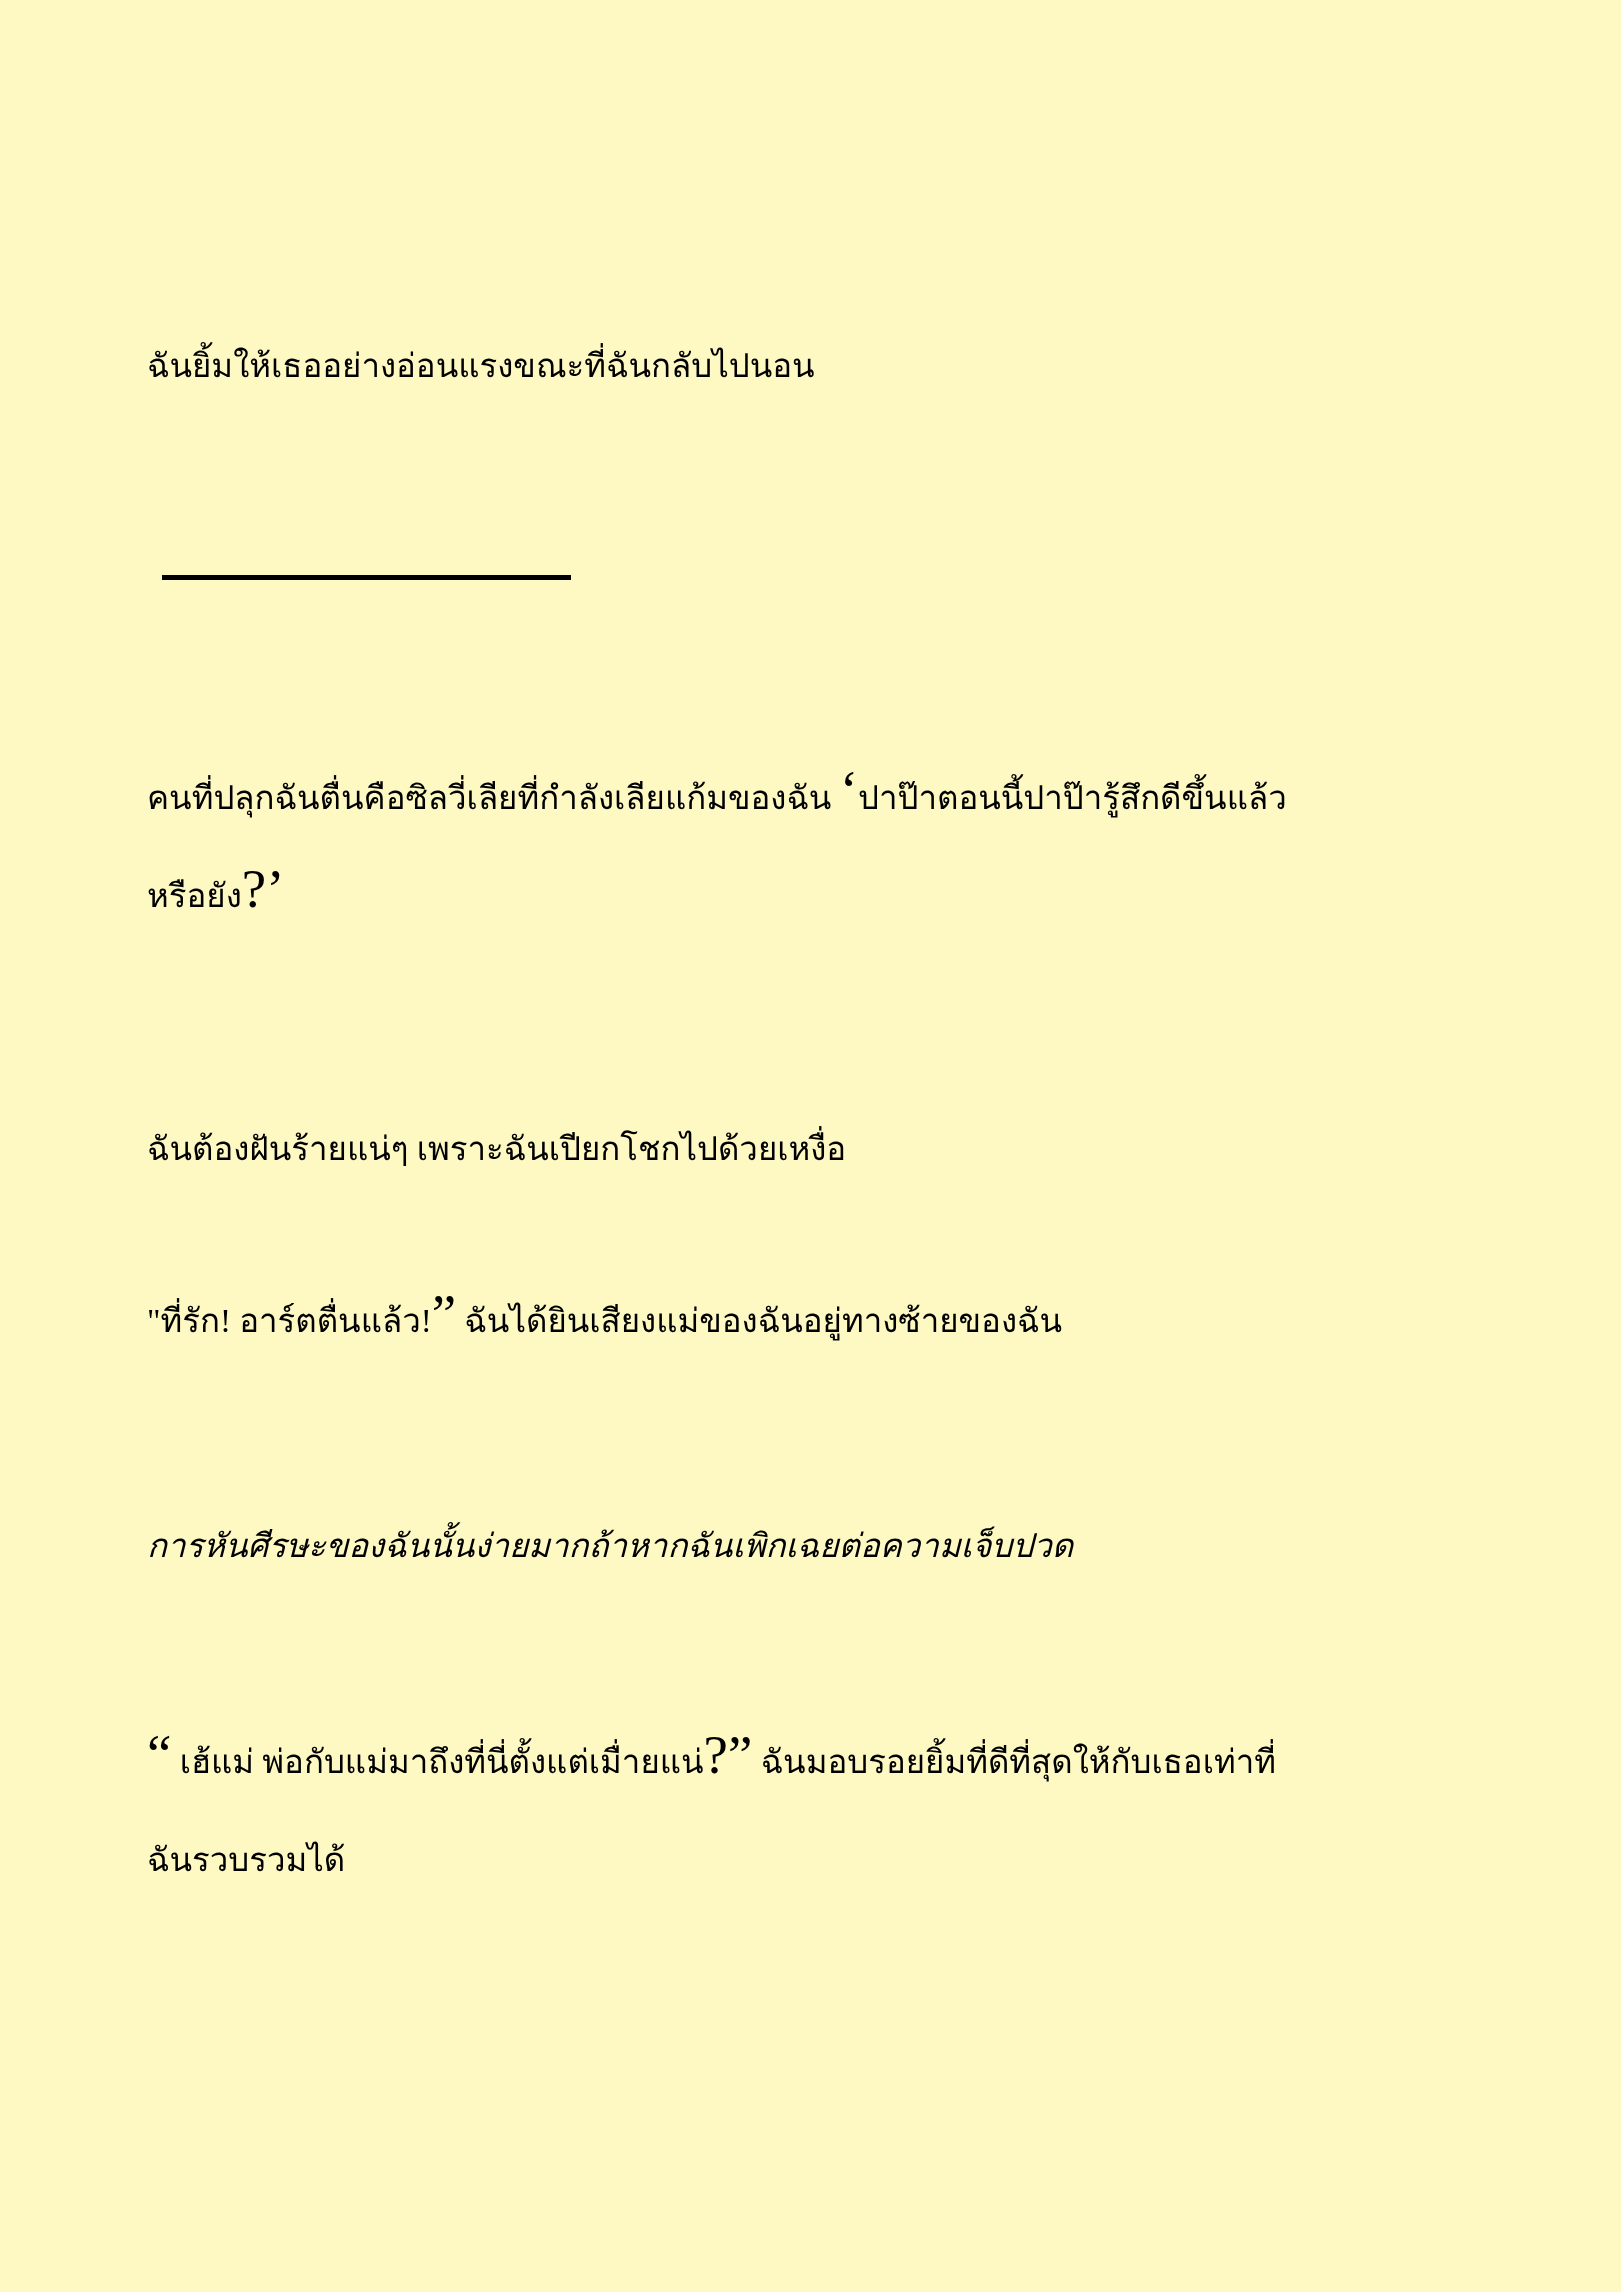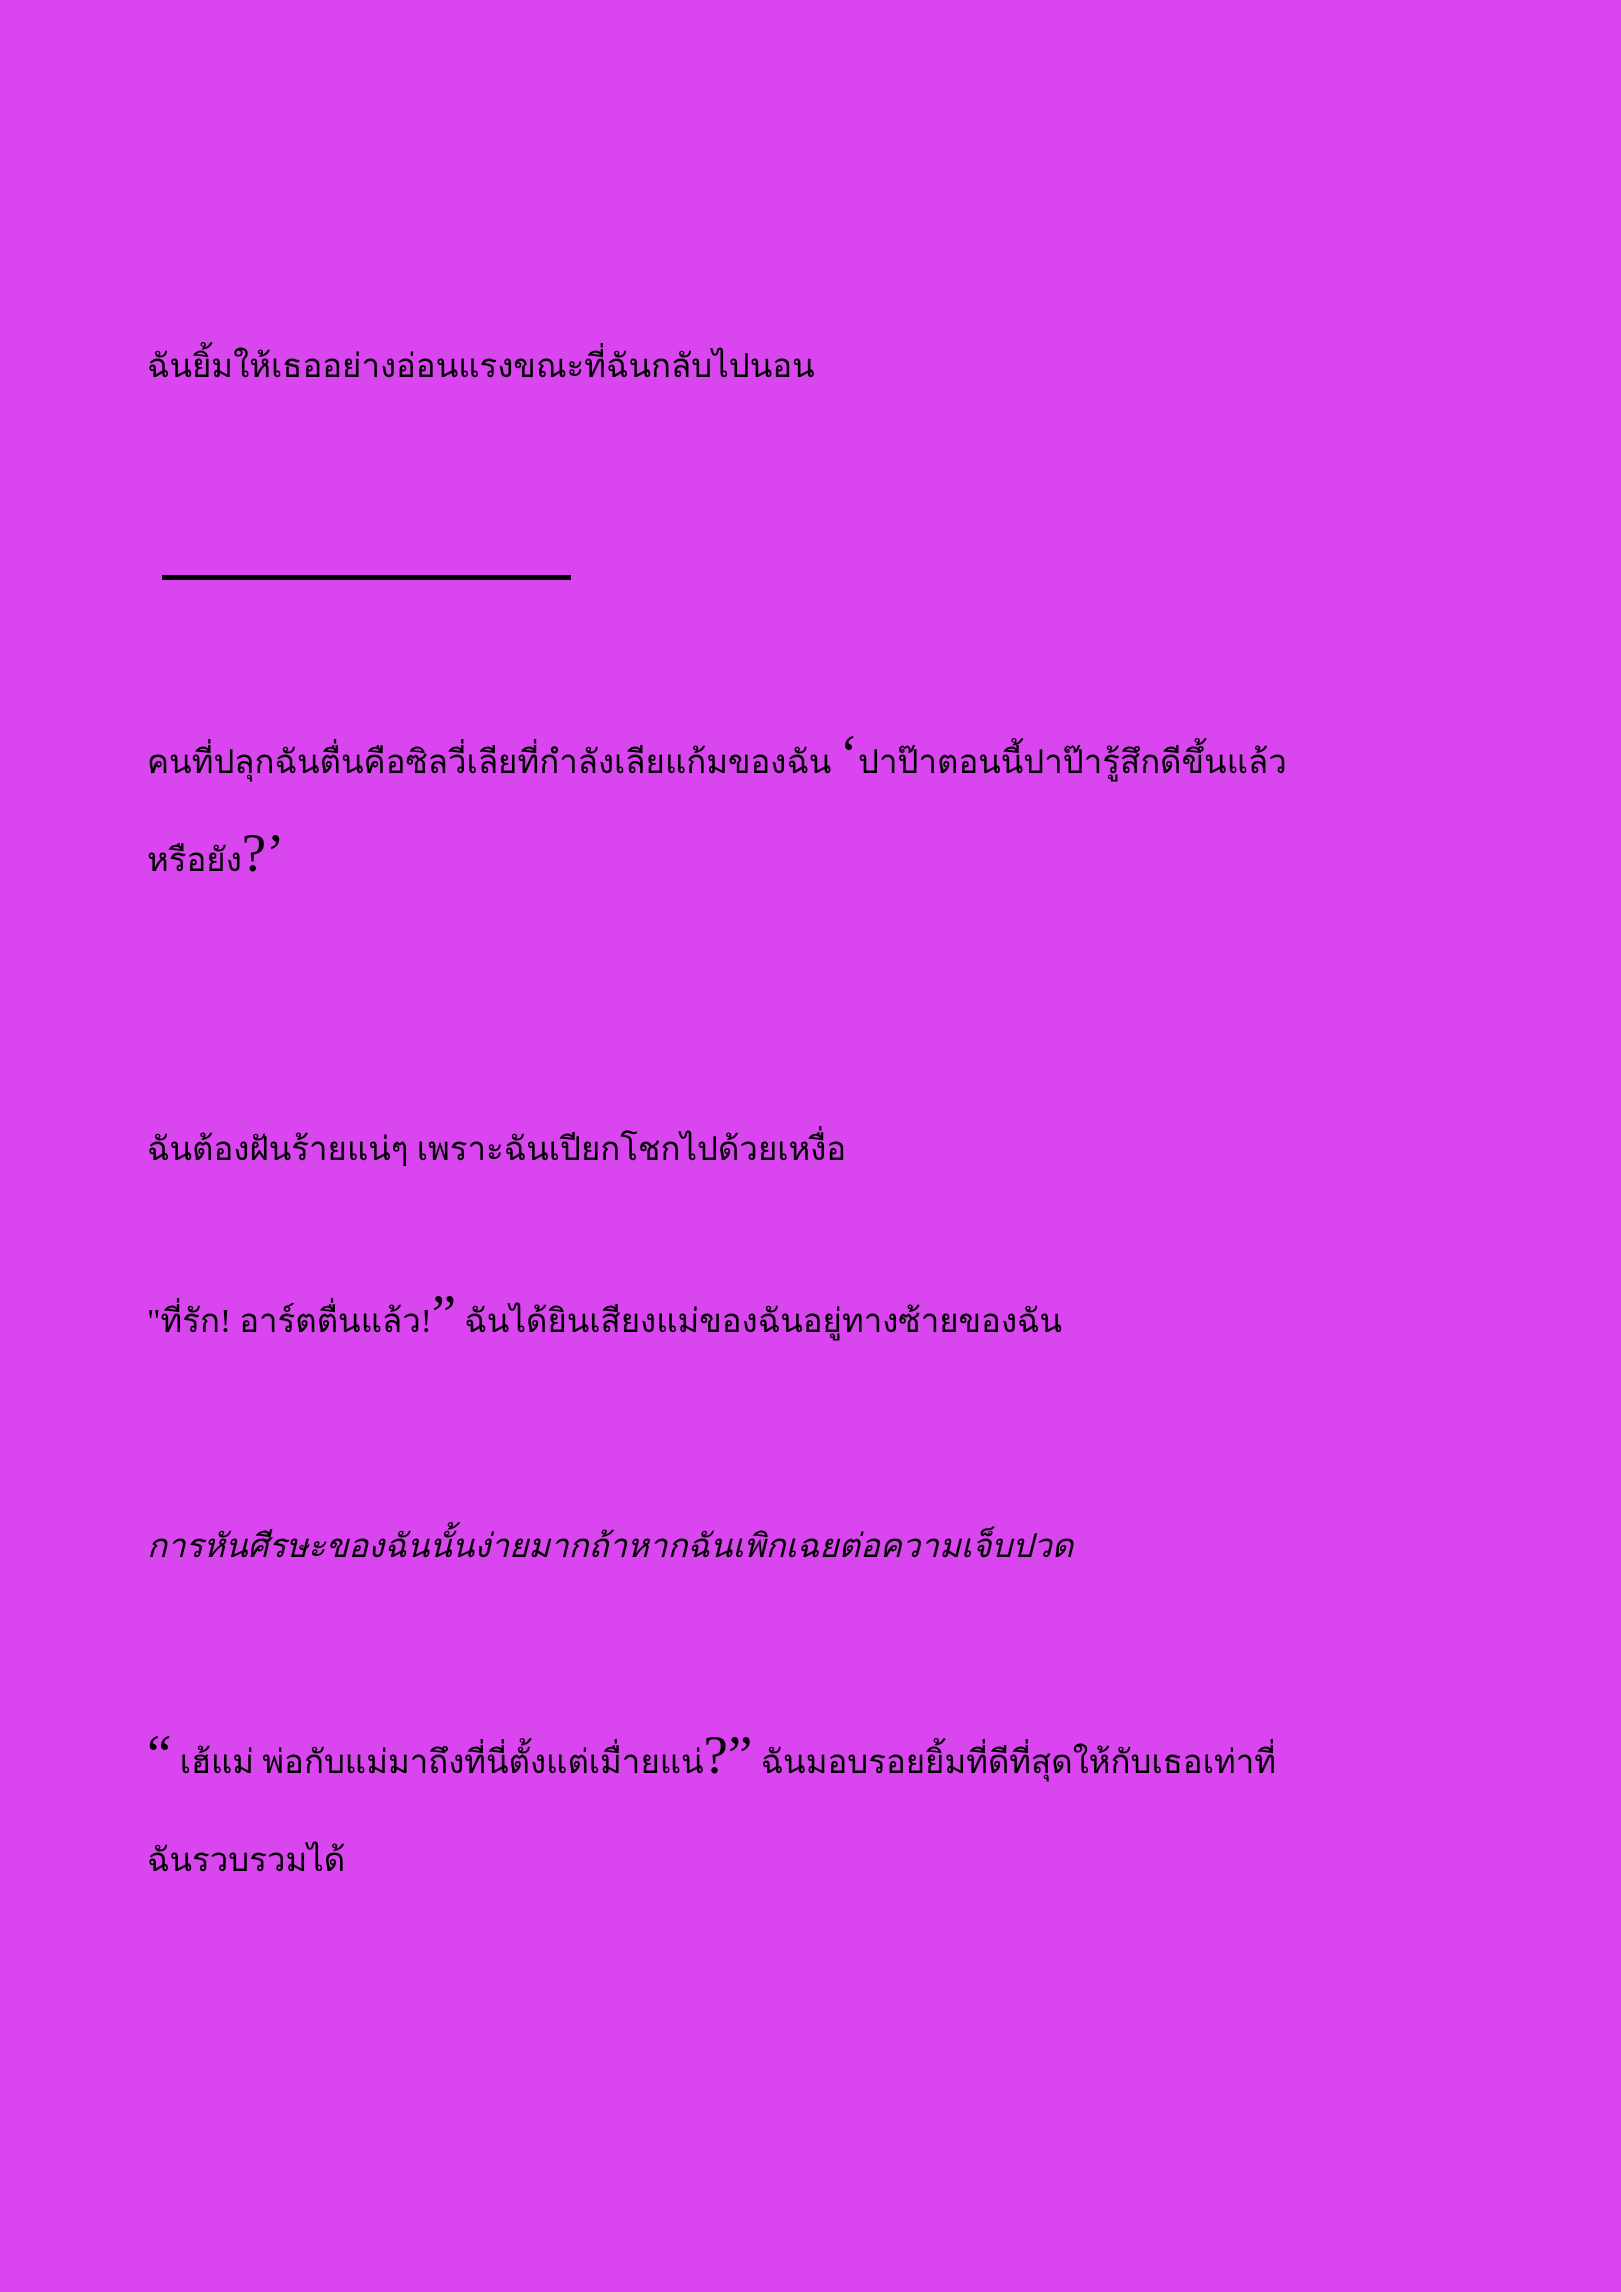--- a/index.html
+++ b/index.html
@@ -4,21 +4,21 @@
 <style>
   html, body {
     margin: 0;
     padding: 0;
     background: #ffffff;
   }
   .page {
     position: relative;
     width: 1621px;
     height: 2293px;
-    background: #d946ef;
+    background: #fef9c3;
     color: #000000;
     font-family: "Liberation Serif", "DejaVu Serif", serif;
     overflow: hidden;
   }
   .para {
     position: absolute;
     left: 147px;
     right: 39px;
     font-size: 33px;
     line-height: 98px;
@@ -49,21 +49,21 @@
 <body>
 
 <div class="page">
 
   <p class="para" style="top: 284px;">
       <span class="line" style="display: block;"><span class="t">ฉันยิ้มให้เธออย่างอ่อนแรงขณะที่ฉันกลับไปนอน</span></span>
     </p>
 
   <div class="divider"></div>
 
-  <p class="para" style="top: 680px;">
+  <p class="para" style="top: 716px;">
       <span class="line" style="display: block;"><span class="t">คนที่ปลุกฉันตื่นคือซิลวี่เลียที่กำลังเลียแก้มของฉัน </span><span class="lg">‘</span><span class="t">ปาป๊าตอนนี้ปาป๊ารู้สึกดีขึ้นแล้ว</span></span>
       <span class="line" style="display: block;"><span class="t">หรือยัง</span><span class="lg">?’</span></span>
     </p>
 
   <p class="para" style="top: 1067px;">
       <span class="line" style="display: block;"><span class="t">ฉันต้องฝันร้ายแน่ๆ เพราะฉันเปียกโชกไปด้วยเหงื่อ</span></span>
     </p>
 
   <p class="para" style="top: 1239px;">
       <span class="line" style="display: block;"><span class="t">"ที่รัก! อาร์ตตื่นแล้ว!</span><span class="lg">”</span><span class="t"> ฉันได้ยินเสียงแม่ของฉันอยู่ทางซ้ายของฉัน</span></span>

